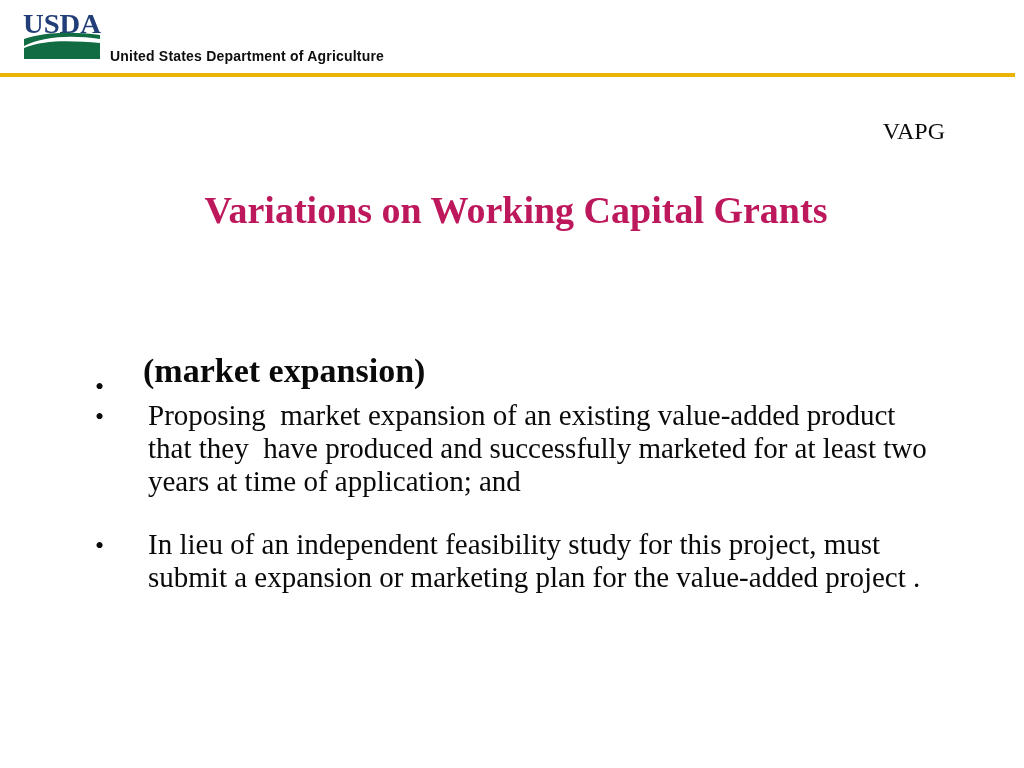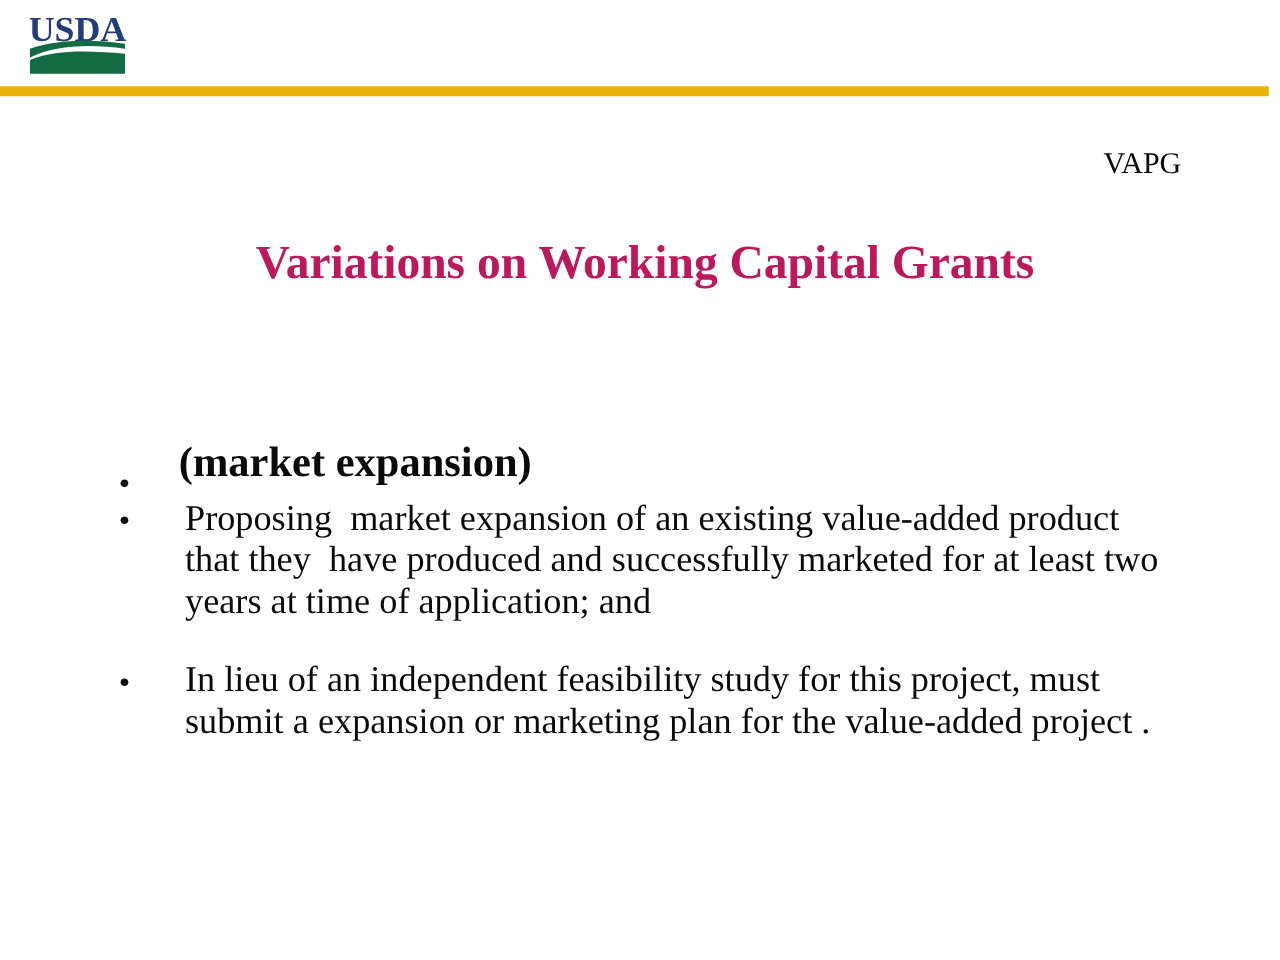--- a/index.html
+++ b/index.html
@@ -11,21 +11,21 @@
     font-family: "Liberation Serif", "DejaVu Serif", serif;
     overflow: hidden;
   }
 
   
   .header {
     position: absolute;
     top: 0; left: 0;
     width: 1015px; height: 77px;
     background: #ffffff;
-    border-bottom: 8px solid #eab308;
+    border-bottom: 4px solid #eab308;
   }
   .logo-svg { position: absolute; left: 22px; top: 8px; }
   .org-name {
     position: absolute;
     left: 110px; top: 48px;
     font-family: "Liberation Sans", sans-serif;
     font-weight: bold;
     font-size: 14px;
     color: #0e0e0e;
     letter-spacing: 0.2px;
@@ -84,20 +84,21 @@
 </style>
 </head>
 <body>
 
 <div class="header">
   <svg class="logo-svg" width="80" height="54" viewBox="0 0 80 54" aria-hidden="true">
     <text x="1" y="25" font-family="Liberation Serif, DejaVu Serif, serif" font-weight="bold" font-size="28" textLength="78" lengthAdjust="spacingAndGlyphs" fill="#223E78">USDA</text>
     <path d="M2,31 C22,24 50,23 78,27 L78,31 C50,27 22,28 2,38 Z" fill="#116B43"></path>
     <path d="M2,40 C24,31 52,33 78,35 L78,51 L2,51 Z" fill="#116B43"></path>
   </svg>
+  <div class="org-name">United States Department of Agriculture</div>
 </div>
 
 <div class="corner-label">VAPG</div>
 
 <h1 class="slide-title">Variations on Working Capital Grants</h1>
 
 <div class="section-heading">
   <div class="heading-line2">(market expansion)</div>
 </div>
 

